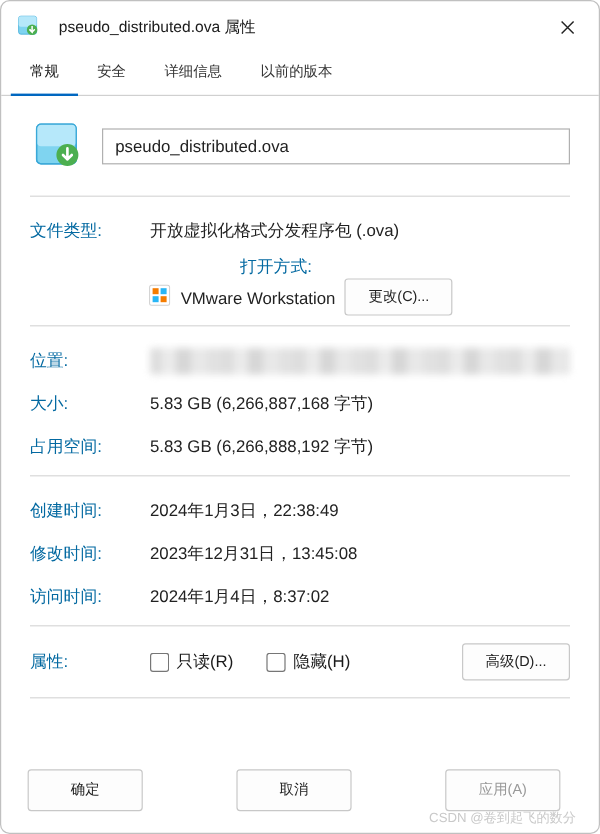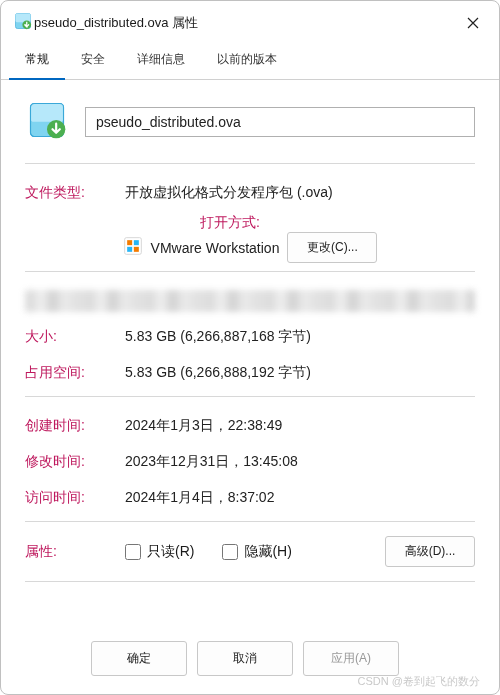--- a/index.html
+++ b/index.html
@@ -18,21 +18,21 @@
     border: 1px solid #c0c0c0;
     border-radius: 8px;
     background: #fff;
     display: flex;
     flex-direction: column;
   }
   .titlebar {
     display: flex;
     align-items: center;
     padding: 10px 12px 8px 12px;
-    gap: 1px;
+    gap: 16px;
   }
   .titlebar .title {
     flex: 1;
     font-size: 13px;
   }
   .titlebar .close {
     width: 28px;
     height: 22px;
     display: flex;
     align-items: center;
@@ -92,21 +92,21 @@
   }
   .prop-row {
     display: flex;
     align-items: center;
     min-height: 30px;
     margin-bottom: 6px;
   }
   .prop-label {
     width: 100px;
     flex-shrink: 0;
-    color: #be185d;
+    color: #0369a1;
     font-size: 14px;
   }
   .prop-value {
     flex: 1;
     font-size: 14px;
     color: #222;
     display: flex;
     align-items: center;
     gap: 8px;
   }
@@ -150,21 +150,21 @@
     gap: 6px;
     font-size: 14px;
   }
   .chk input {
     width: 16px;
     height: 16px;
     accent-color: #0067c0;
   }
   .footer {
     display: flex;
-    justify-content: center;
+    justify-content: space-between;
     gap: 10px;
     padding: 14px 32px 18px 22px;
   }
   .footer .btn { min-width: 96px; padding: 8px 16px; }
   .footer .btn.disabled { color: #999; }
   .watermark {
     position: absolute;
     bottom: 6px;
     right: 20px;
     font-size: 11px;
@@ -237,20 +237,21 @@
           </svg>
         </span>
         <span>VMware Workstation</span>
         <button class="btn change-btn">更改(C)...</button>
       </div>
     </div>
 
     <hr class="sep">
 
     <div class="prop-row">
+      <div class="prop-label">位置:</div>
       <div class="prop-value">
         <div class="blur-box"></div>
       </div>
     </div>
 
     <div class="prop-row">
       <div class="prop-label">大小:</div>
       <div class="prop-value">5.83 GB (6,266,887,168 字节)</div>
     </div>
 

